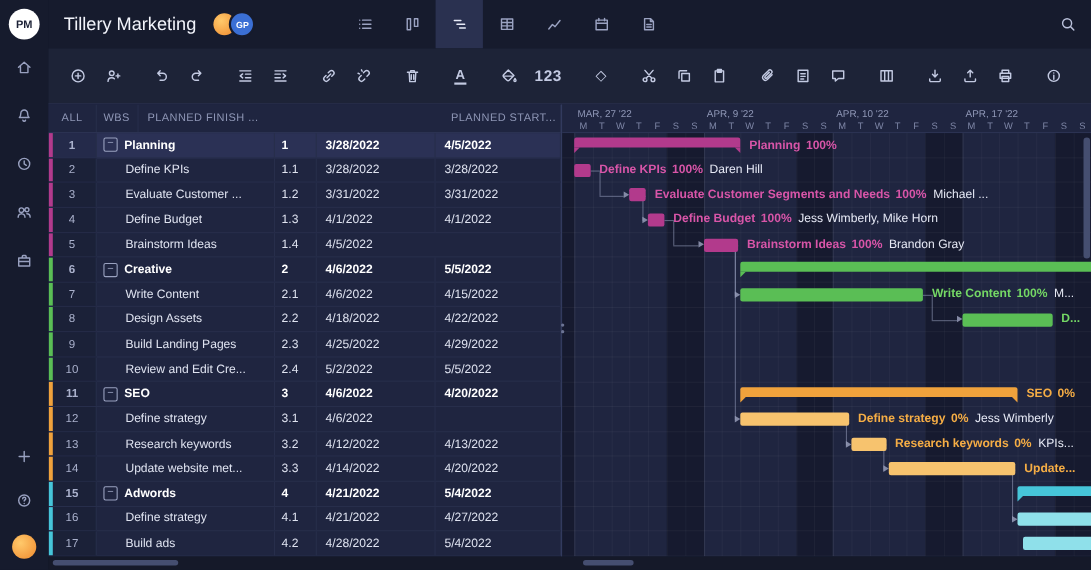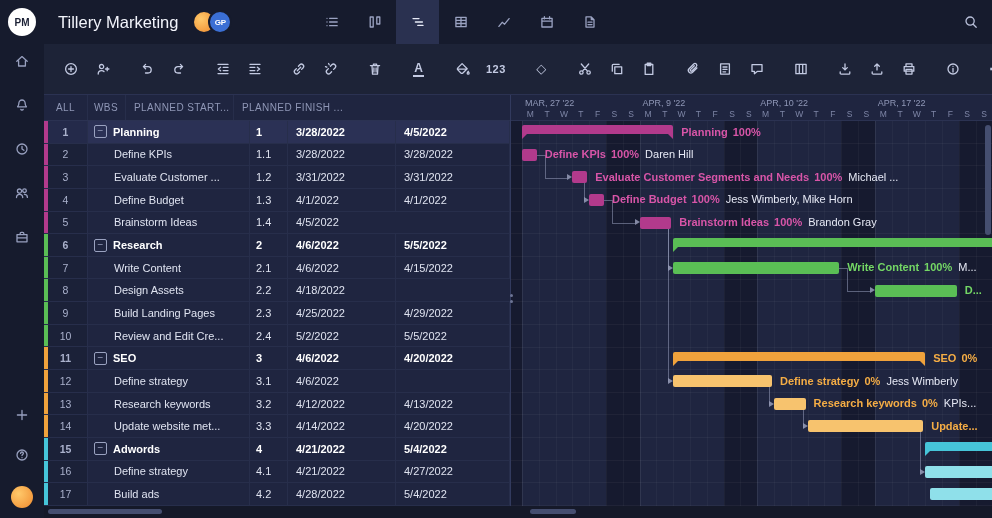--- a/index.html
+++ b/index.html
@@ -31,21 +31,21 @@
   .view{width:43px;height:44px;display:flex;align-items:center;justify-content:center;cursor:pointer;}
   .view.active{background:#2a3150;color:#e8ebf7;}
   .search{margin-left:auto;color:#b9c0da;}
 
   .toolbar{height:50px;background:#1d2337;border-bottom:1px solid #2b3252;display:flex;align-items:center;padding:0 0 0 18px;color:#c3cae2;flex:none;}
   .tgroup{display:flex;align-items:center;gap:15px;margin-right:27px;}
   .tbtn{display:flex;align-items:center;justify-content:center;min-width:17px;height:18px;cursor:pointer;}
   .glyph{font-size:14px;line-height:16px;}
   .glyph.more{font-size:16px;font-weight:bold;letter-spacing:1px;}
   .glyph.milestone{font-size:13px;}
-  .glyph.n123{font-size:11px;font-weight:bold;letter-spacing:.5px;}
+  .glyph.n123{font-size:14px;font-weight:bold;letter-spacing:.5px;}
   .glyph.acolor{font-size:12px;font-weight:bold;border-bottom:2px solid currentColor;line-height:12px;padding:0 1px 1px 1px;}
 
   
   .content{flex:1;display:flex;position:relative;background:#1f2540;min-height:0;}
 
   .grid-panel{width:467px;flex:none;display:flex;flex-direction:column;border-right:1px solid #323a5e;box-sizing:border-box;overflow:hidden;}
   .thead{height:26px;flex:none;display:flex;align-items:center;border-bottom:1px solid #2b3252;color:#8f97b6;font-size:10px;letter-spacing:.4px;background:#1f2540;box-sizing:border-box;}
   .thead .hc{height:100%;display:flex;align-items:center;border-right:1px solid #272e4b;box-sizing:border-box;padding-left:8px;white-space:nowrap;overflow:hidden;}
   .hc.h-num{width:44px;justify-content:center;padding-left:0;}
   .hc.h-name{width:162px;}
@@ -356,22 +356,22 @@
             <span class="glyph more">⋯</span>
           </span>
         </span>
       </div>
 
     <div class="content">
       <div class="grid-panel">
         <div class="thead">
           <div class="hc h-num">ALL</div>
           <div class="hc h-wbs">WBS</div>
+          <div class="hc h-fin">PLANNED FINISH ...</div>
           <div class="hc h-start">PLANNED START...</div>
-          <div class="hc h-fin">PLANNED FINISH ...</div>
         </div>
         <div id="tbody">
             <div class="trow group sel" style="--strip: #b23a8c;">
               <div class="cell c-num">1</div>
               <div class="cell c-name">
                 <span class="collapse-box">−</span>
                 <span>Planning</span>
               </div>
               <div class="cell c-wbs">1</div>
               <div class="cell c-start">3/28/2022</div>
@@ -409,21 +409,21 @@
               <div class="cell c-name">
                 <span>Brainstorm Ideas</span>
               </div>
               <div class="cell c-wbs">1.4</div>
               <div class="cell c-fin">4/5/2022</div>
             </div>
             <div class="trow group" style="--strip: #5abe55;">
               <div class="cell c-num">6</div>
               <div class="cell c-name">
                 <span class="collapse-box">−</span>
-                <span>Research</span>
+                <span>Creative</span>
               </div>
               <div class="cell c-wbs">2</div>
               <div class="cell c-start">4/6/2022</div>
               <div class="cell c-fin">5/5/2022</div>
             </div>
             <div class="trow child" style="--strip: #5abe55;">
               <div class="cell c-num">7</div>
               <div class="cell c-name">
                 <span>Write Content</span>
               </div>
@@ -431,20 +431,21 @@
               <div class="cell c-start">4/6/2022</div>
               <div class="cell c-fin">4/15/2022</div>
             </div>
             <div class="trow child" style="--strip: #5abe55;">
               <div class="cell c-num">8</div>
               <div class="cell c-name">
                 <span>Design Assets</span>
               </div>
               <div class="cell c-wbs">2.2</div>
               <div class="cell c-start">4/18/2022</div>
+              <div class="cell c-fin">4/22/2022</div>
             </div>
             <div class="trow child" style="--strip: #5abe55;">
               <div class="cell c-num">9</div>
               <div class="cell c-name">
                 <span>Build Landing Pages</span>
               </div>
               <div class="cell c-wbs">2.3</div>
               <div class="cell c-start">4/25/2022</div>
               <div class="cell c-fin">4/29/2022</div>
             </div>

